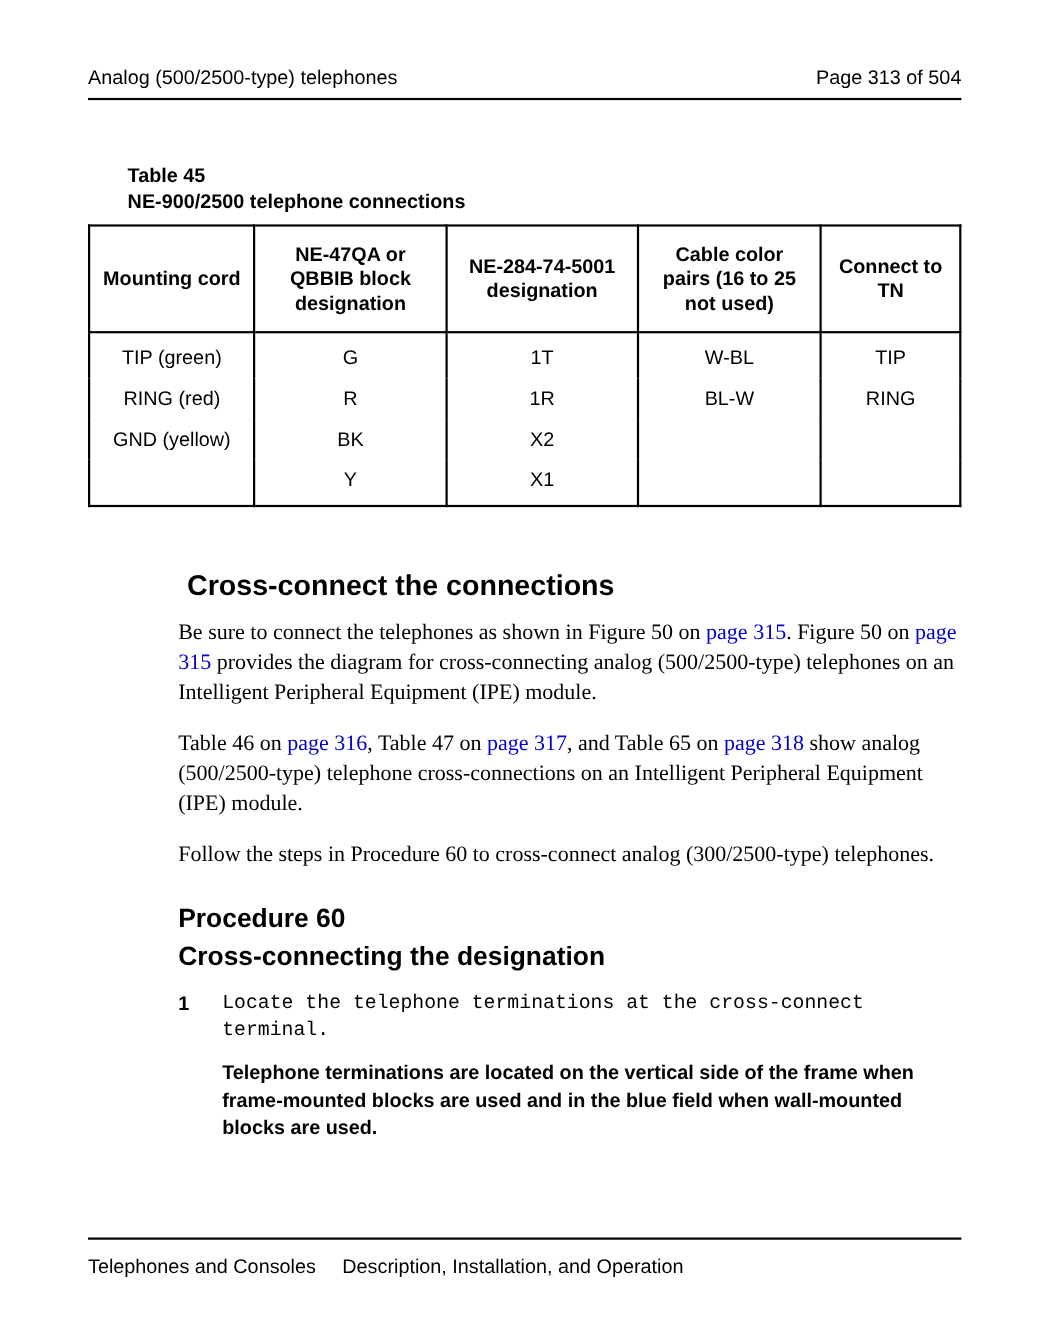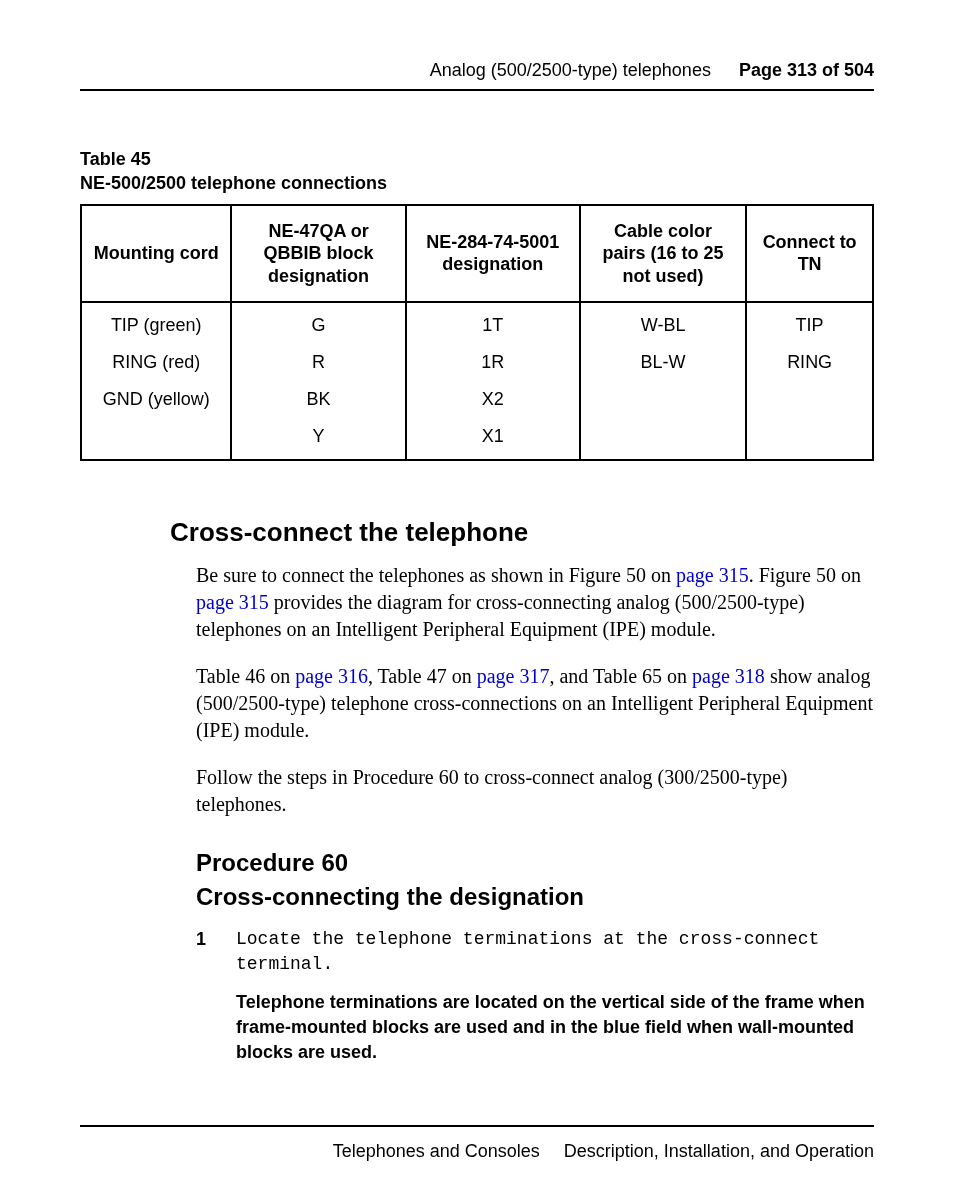--- a/index.html
+++ b/index.html
@@ -12,37 +12,38 @@
   .page {
     width: 954px;
     height: 1202px;
     box-sizing: border-box;
     padding: 60px 80px 40px 80px;
     position: relative;
     font-size: 20px;
   }
   .running-head {
     display: flex;
-    justify-content: flex-end;
+    justify-content: space-between;
     align-items: baseline;
     font-family: Arial, Helvetica, sans-serif;
     font-size: 18px;
     gap: 28px;
     padding-bottom: 8px;
     border-bottom: 2px solid #000;
   }
   .running-head .page-label {
-    font-weight: 700;
+    font-weight: 400;
   }
   .table-caption {
     font-family: Arial, Helvetica, sans-serif;
     font-weight: 700;
     font-size: 18px;
     margin-top: 56px;
     line-height: 1.35;
+    margin-left: 36px;
   }
   table.conn {
     width: 100%;
     border-collapse: collapse;
     margin-top: 8px;
     font-family: Arial, Helvetica, sans-serif;
     font-size: 18px;
   }
   table.conn th, table.conn td {
     padding: 6px 10px;
@@ -69,21 +70,21 @@
     border-bottom: 2px solid #000;
     padding-bottom: 12px;
   }
   .section-heading {
     font-family: Arial, Helvetica, sans-serif;
     font-weight: 700;
     font-size: 26px;
     margin: 56px 0 14px 90px;
   }
   .body {
-    margin-left: 116px;
+    margin-left: 82px;
     margin-right: 0;
   }
   .body p {
     margin: 0 0 20px 0;
     line-height: 1.35;
     font-size: 20px;
   }
   .link {
     color: #0000cc;
   }
@@ -120,40 +121,39 @@
   }
   .footer {
     position: absolute;
     left: 80px;
     right: 80px;
     bottom: 40px;
     border-top: 2px solid #000;
     padding-top: 14px;
     font-family: Arial, Helvetica, sans-serif;
     font-size: 18px;
-    text-align: right;
   }
   .footer .gap {
     display: inline-block;
     width: 24px;
   }
 </style>
 </head>
 <body>
 
 <div class="page">
 
   <div class="running-head">
     <span>Analog (500/2500-type) telephones</span>
     <span class="page-label">Page 313 of 504</span>
   </div>
 
   <div class="table-caption">
     <div>Table 45</div>
-    <div>NE-500/2500 telephone connections</div>
+    <div>NE-900/2500 telephone connections</div>
   </div>
 
   <table class="conn">
     <colgroup>
       <col style="width:19%">
       <col style="width:22%">
       <col style="width:22%">
       <col style="width:21%">
       <col style="width:16%">
     </colgroup>
@@ -191,21 +191,21 @@
       <tr>
         <td></td>
         <td>Y</td>
         <td>X1</td>
         <td></td>
         <td></td>
       </tr>
     </tbody>
   </table>
 
-  <div class="section-heading">Cross-connect the telephone</div>
+  <div class="section-heading">Cross-connect the connections</div>
 
   <div class="body">
     <p>
       <span>Be sure to connect the telephones as shown in Figure 50 on </span><span class="link">page 315</span><span>. Figure 50 on </span><span class="link">page 315</span><span> provides the diagram for cross-connecting analog (500/2500-type) telephones on an Intelligent Peripheral Equipment (IPE) module.</span>
     </p>
     <p>
       <span>Table 46 on </span><span class="link">page 316</span><span>, Table 47 on </span><span class="link">page 317</span><span>, and Table 65 on </span><span class="link">page 318</span><span> show analog (500/2500-type) telephone cross-connections on an Intelligent Peripheral Equipment (IPE) module.</span>
     </p>
     <p>Follow the steps in Procedure 60 to cross-connect analog (300/2500-type) telephones.</p>
 

